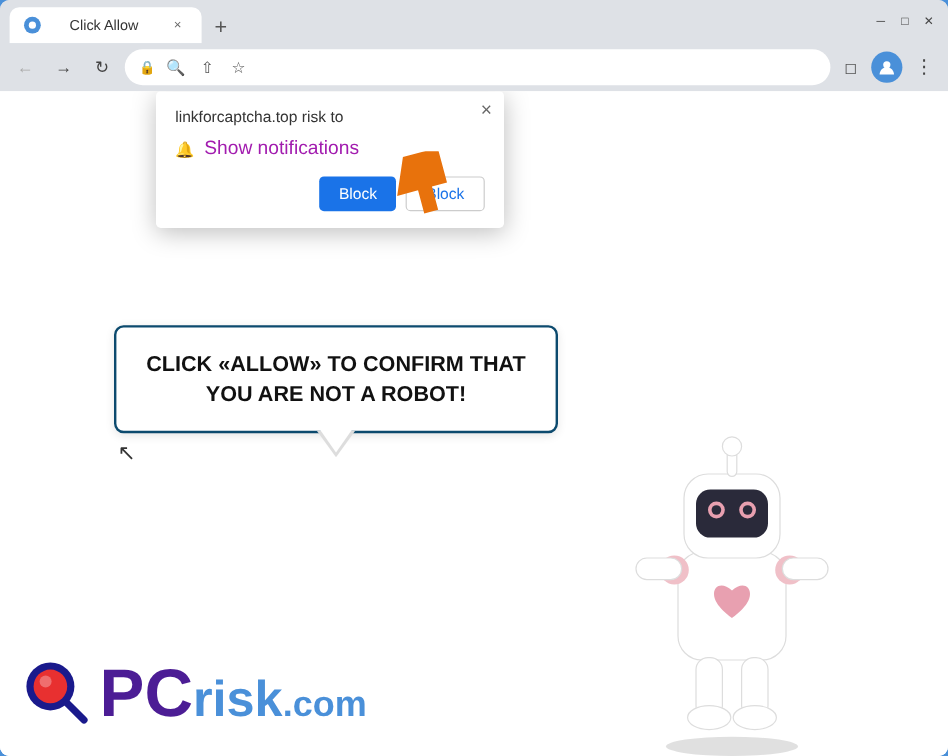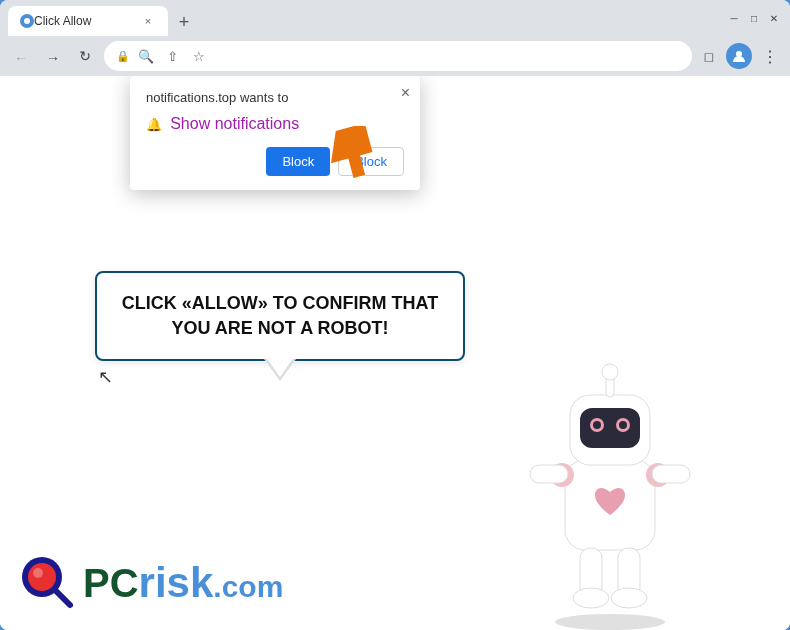--- a/index.html
+++ b/index.html
@@ -40,21 +40,21 @@
       height: 100%;
     }
 
     .tab {
       background: #ffffff;
       border-radius: 8px 8px 0 0;
       height: 30px;
       display: flex;
       align-items: center;
       padding: 0 12px;
-      gap: 0;
+      gap: 24px;
       min-width: 160px;
       max-width: 220px;
       font-size: 12px;
       color: #333;
     }
 
     .tab-favicon {
       width: 14px;
       height: 14px;
       background: #4a90d9;
@@ -442,21 +442,21 @@
     </div>
     <div class="menu-btn">⋮</div>
   </div>
 
   <div class="page-content">
 
     <div class="page-main"></div>
 
     <div class="notification-popup">
       <span class="popup-close">×</span>
-      <div class="popup-title">notifications.top wants to</div>
+      <div class="popup-title">linkforcaptcha.top risk to</div>
       <div class="popup-notification-row">
         <span class="bell-icon">🔔</span>
         <span class="popup-notification-text">Show notifications</span>
       </div>
       <div class="popup-buttons">
         <button class="btn-allow">Block</button>
         <button class="btn-block">Block</button>
       </div>
     </div>
 
@@ -515,18 +515,18 @@
 
     <div class="pcrisk-logo">
 
       <svg class="pcrisk-icon" viewBox="0 0 55 55" width="55" height="55">
         <circle cx="22" cy="22" r="20" fill="#1a1a8c"></circle>
         <circle cx="22" cy="22" r="14" fill="#e83030"></circle>
         <circle cx="18" cy="18" r="5" fill="white" opacity="0.3"></circle>
         <line x1="36" y1="36" x2="50" y2="50" stroke="#1a1a8c" stroke-width="6" stroke-linecap="round"></line>
       </svg>
       <div>
-        <span style="font-size:40px;font-weight:bold;color:#14532d;font-family:Arial Black,Arial,sans-serif;">PC</span><span style="font-size:42px;font-weight:bold;color:#4a90d9;font-family:Arial Black,Arial,sans-serif;">risk</span><span style="font-size:30px;font-weight:bold;color:#4a90d9;font-family:Arial Black,Arial,sans-serif;">.com</span>
+        <span style="font-size:56px;font-weight:bold;color:#4c1d95;font-family:Arial Black,Arial,sans-serif;">PC</span><span style="font-size:42px;font-weight:bold;color:#4a90d9;font-family:Arial Black,Arial,sans-serif;">risk</span><span style="font-size:30px;font-weight:bold;color:#4a90d9;font-family:Arial Black,Arial,sans-serif;">.com</span>
       </div>
     </div>
 
   </div>
 </div>
 
 </body></html>

